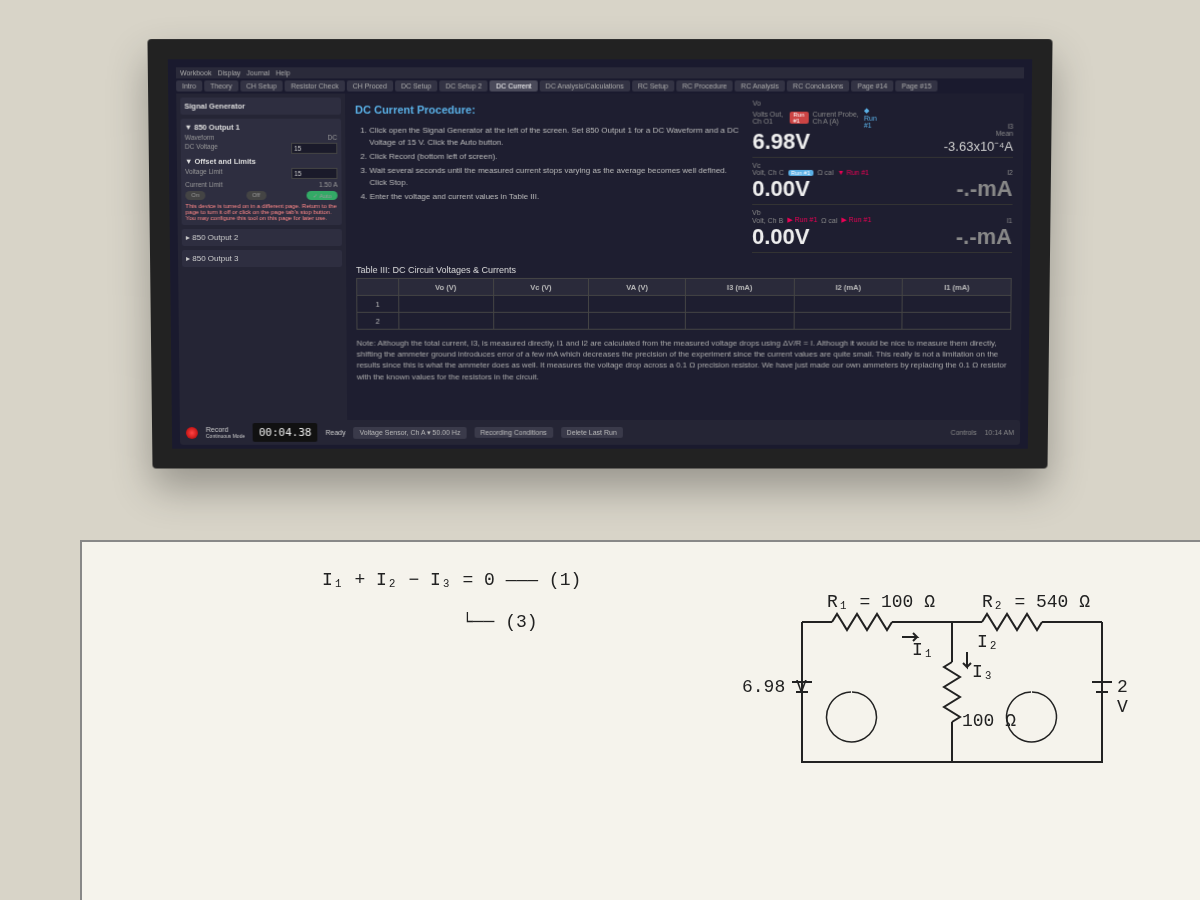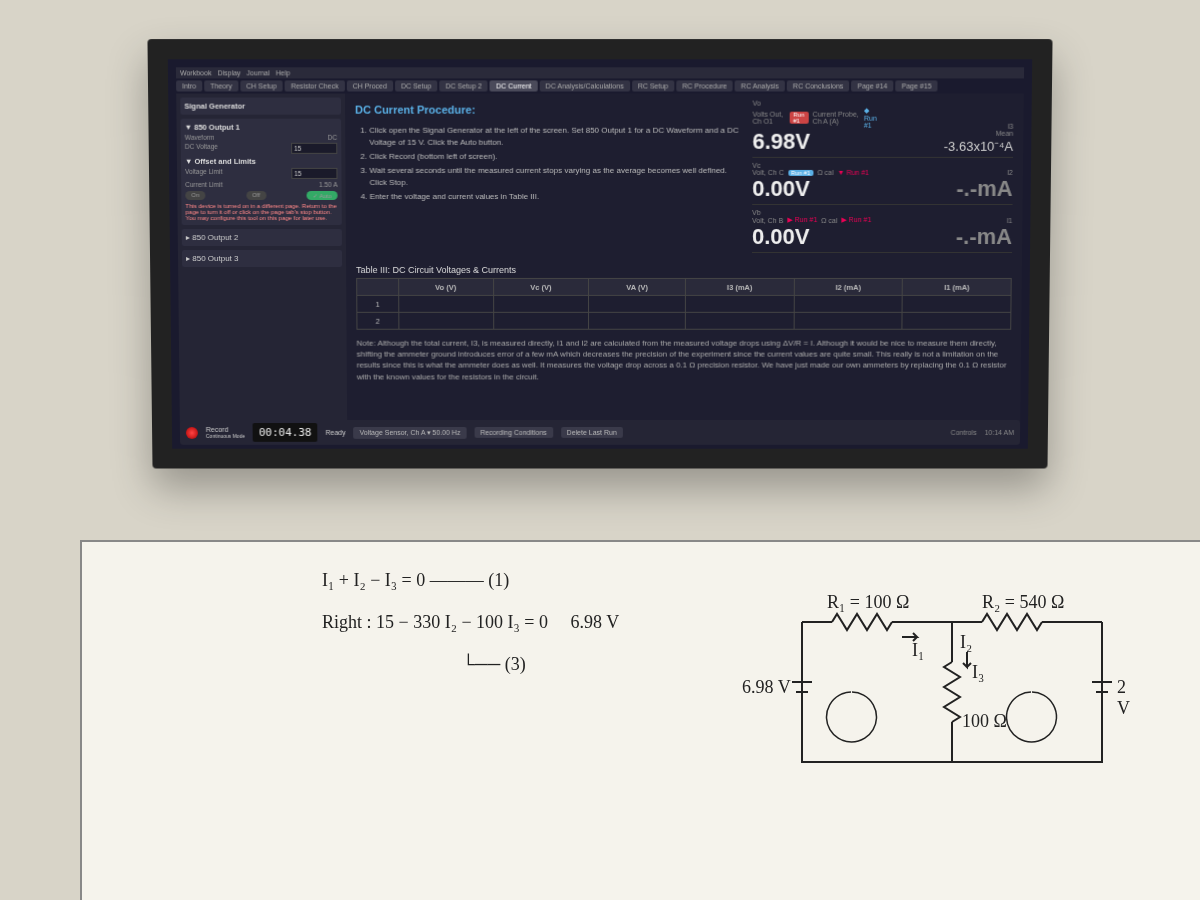--- a/index.html
+++ b/index.html
@@ -248,21 +248,21 @@
   }
   .wb-equations div { margin-bottom: 6px; }
   .wb-circuit {
     position: absolute;
     right: 60px;
     top: 20px;
     width: 360px;
     height: 220px;
   }
   .wb-circuit svg { overflow: visible; }
-  .hand { font-family: Liberation Serif, serif; }
+  .hand { font-family: Liberation Mono, monospace; }
 </style>
 </head>
 <body>
 
 <div class="monitor">
 
   <div class="topbar">
     <span>Workbook</span>
     <span>Display</span>
     <span>Journal</span>
@@ -453,23 +453,20 @@
     <div class="btn-pill">Recording Conditions</div>
     <div class="btn-pill">Delete Last Run</div>
     <div class="controls-label">Controls</div>
     <div class="time-corner">10:14 AM</div>
   </div>
 </div>
 
 <div class="whiteboard">
   <div class="wb-equations hand">
     <div>I₁ + I₂ − I₃ = 0 ——— (1)</div>
-    <div>
-      <span>Right :  15 − 330 I₂ − 100 I₃ = 0</span> &nbsp;&nbsp;&nbsp; <span>6.98 V</span>
-    </div>
     <div style="margin-left:140px">└── <span>(3)</span></div>
   </div>
 
   <div class="wb-circuit hand">
     <svg width="360" height="240" stroke="#222" stroke-width="2" fill="none">
 
       <path d="M 20 60 L 20 200 L 320 200 L 320 60"></path>
 
       <path d="M 20 60 L 50 60"></path>
       <path d="M 50 60 l 5 -8 l 10 16 l 10 -16 l 10 16 l 10 -16 l 10 16 l 5 -8"></path>
@@ -491,18 +488,18 @@
       <path d="M 120 75 l 15 0 l -4 -4 m 4 4 l -4 4" stroke="#222"></path>
       <path d="M 185 90 l 0 15 l -4 -4 m 4 4 l 4 -4" stroke="#222"></path>
 
       <path d="M 70 130 a 25 25 0 1 1 -1 0" stroke="#222" stroke-width="1.5"></path>
       <path d="M 250 130 a 25 25 0 1 1 -1 0" stroke="#222" stroke-width="1.5"></path>
     </svg>
     <div style="position:absolute;top:30px;left:45px">R₁ = 100 Ω</div>
     <div style="position:absolute;top:30px;left:200px">R₂ = 540 Ω</div>
     <div style="position:absolute;top:149px;left:180px">100 Ω</div>
     <div style="position:absolute;top:78px;left:130px">I₁</div>
-    <div style="position:absolute;top:70px;left:178px">I₂</div>
+    <div style="position:absolute;top:70px;left:195px">I₂</div>
     <div style="position:absolute;top:100px;left:190px">I₃</div>
     <div style="position:absolute;top:115px;left:-40px">6.98 V</div>
     <div style="position:absolute;top:115px;left:335px">2 V</div>
   </div>
 </div>
 
 </body></html>

